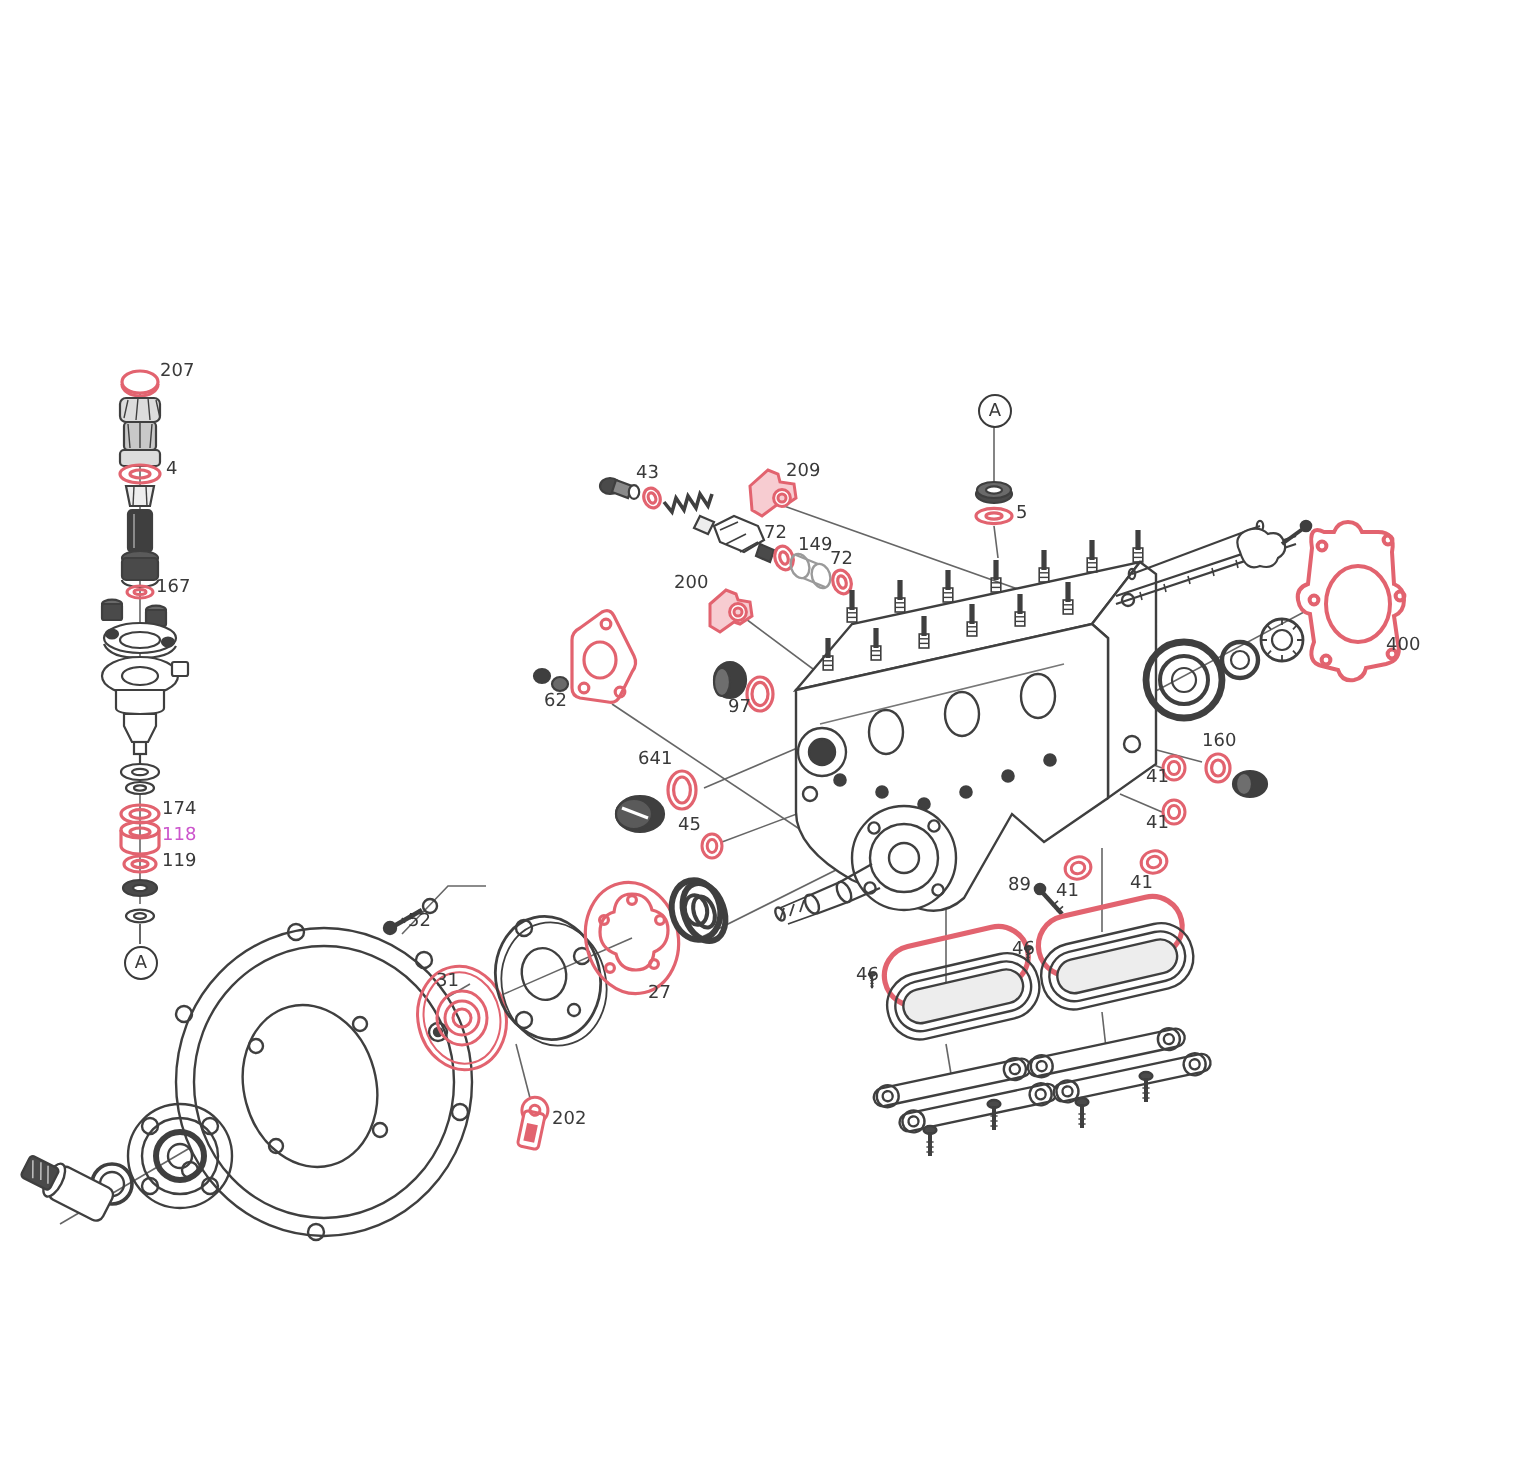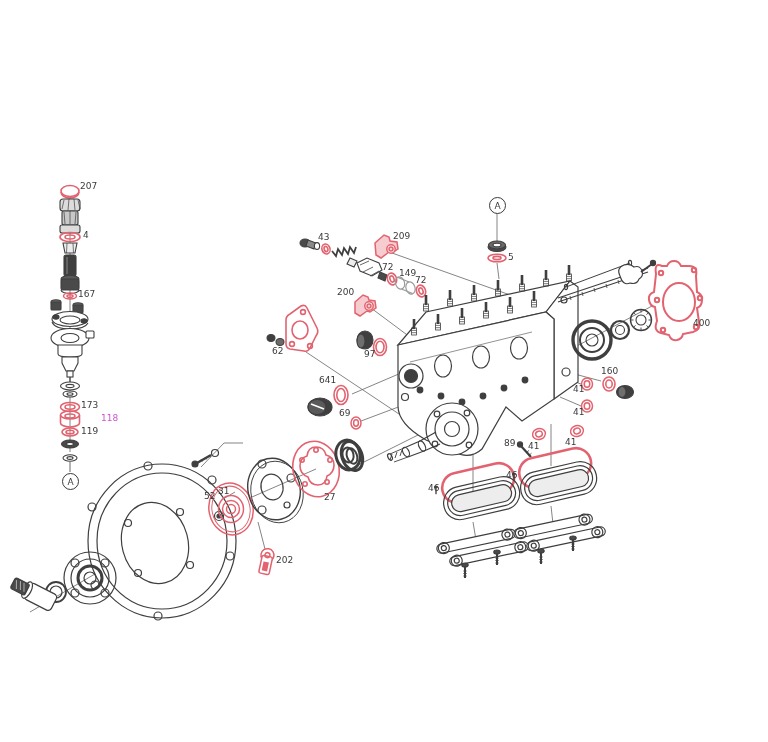--- a/index.html
+++ b/index.html
@@ -1,20 +1,20 @@
 <!DOCTYPE html>
 <html><head>
 <meta charset="utf-8">
 <style>
   html,body{margin:0;padding:0;background:#fff;}
   .stage{position:relative;width:768px;height:678px;background:#ffffff;overflow:hidden;
          font-family:"DejaVu Sans", sans-serif;}
   svg{position:absolute;left:0;top:0;}
   .lbl{position:absolute;font-size:9px;line-height:1;color:#3a3a3a;letter-spacing:0;white-space:nowrap;}
-  .lbl.selected{color:#cc55cc;padding-left:20px;}
+  .lbl.selected{color:#cc55cc;}
   .callout{position:absolute;width:15px;height:15px;border:1.3px solid #3a3a3a;border-radius:50%;
            font-size:9px;color:#3a3a3a;display:flex;align-items:center;justify-content:center;background:#fff;}
 </style>
 </head>
 <body>
 
 <div class="stage">
 
 <svg width="768" height="742" viewBox="0 0 768 742">
   <defs>
@@ -441,44 +441,44 @@
       <rect x="261" y="556" width="10.5" height="18" rx="2" fill="#fff"></rect>
       <circle cx="266" cy="555" r="2.5"></circle>
       <rect x="263.5" y="562" width="5.5" height="9" fill="#e2636f" stroke="none"></rect>
     </g>
   </g>
 </svg>
 
   <span class="lbl" style="left:80px;top:182px">207</span>
   <span class="lbl" style="left:83px;top:231px">4</span>
   <span class="lbl" style="left:78px;top:290px">167</span>
-  <span class="lbl" style="left:81px;top:401px">173</span>
+  <span class="lbl" style="left:81px;top:401px">174</span>
   <span class="lbl selected" style="left:81px;top:414px">118</span>
   <span class="lbl" style="left:81px;top:427px">119</span>
   <span class="lbl" style="left:318px;top:233px">43</span>
   <span class="lbl" style="left:393px;top:232px">209</span>
   <span class="lbl" style="left:382px;top:263px">72</span>
   <span class="lbl" style="left:399px;top:269px">149</span>
   <span class="lbl" style="left:415px;top:276px">72</span>
   <span class="lbl" style="left:337px;top:288px">200</span>
   <span class="lbl" style="left:508px;top:253px">5</span>
   <span class="lbl" style="left:272px;top:347px">62</span>
   <span class="lbl" style="left:364px;top:350px">97</span>
   <span class="lbl" style="left:319px;top:376px">641</span>
-  <span class="lbl" style="left:339px;top:409px">69</span>
+  <span class="lbl" style="left:339px;top:409px">45</span>
   <span class="lbl" style="left:693px;top:319px">400</span>
   <span class="lbl" style="left:601px;top:367px">160</span>
   <span class="lbl" style="left:573px;top:385px">41</span>
   <span class="lbl" style="left:573px;top:408px">41</span>
   <span class="lbl" style="left:504px;top:439px">89</span>
   <span class="lbl" style="left:528px;top:442px">41</span>
   <span class="lbl" style="left:565px;top:438px">41</span>
   <span class="lbl" style="left:428px;top:484px">46</span>
   <span class="lbl" style="left:506px;top:471px">46</span>
-  <span class="lbl" style="left:204px;top:492px">52</span>
+  <span class="lbl" style="left:204px;top:457px">52</span>
   <span class="lbl" style="left:218px;top:487px">31</span>
   <span class="lbl" style="left:324px;top:493px">27</span>
   <span class="lbl" style="left:276px;top:556px">202</span>
 
   <span class="callout" style="left:62px;top:473px">A</span>
   <span class="callout" style="left:489px;top:197px">A</span>
 
 </div>
 
 </body></html>

